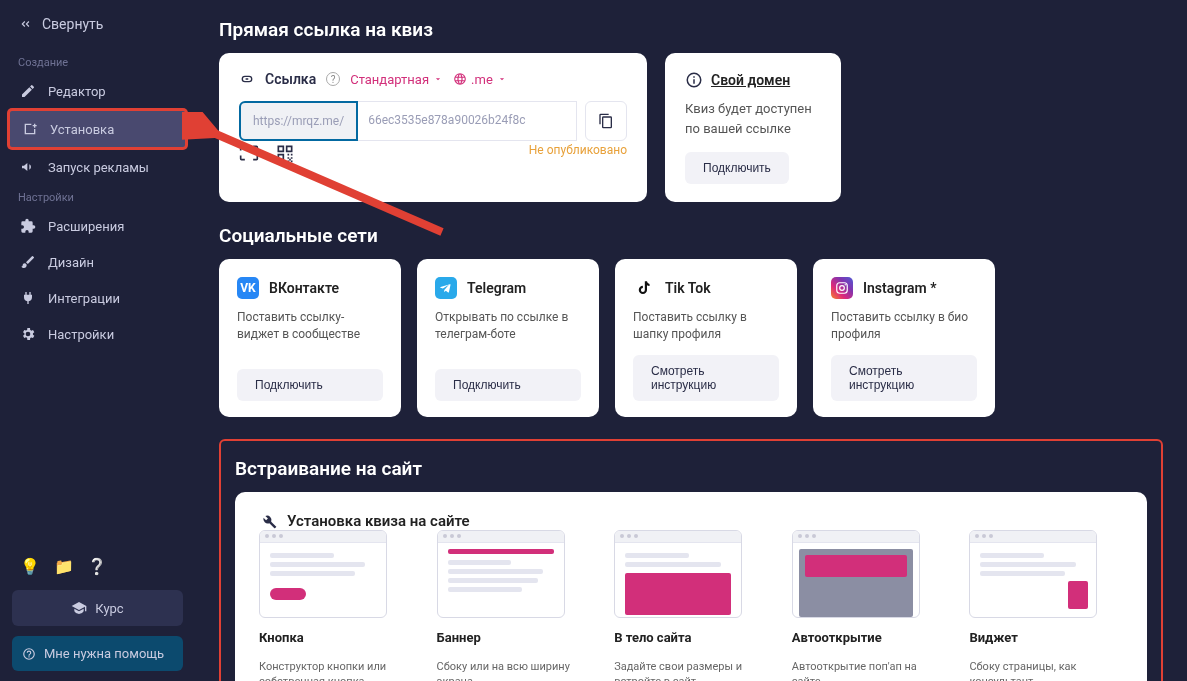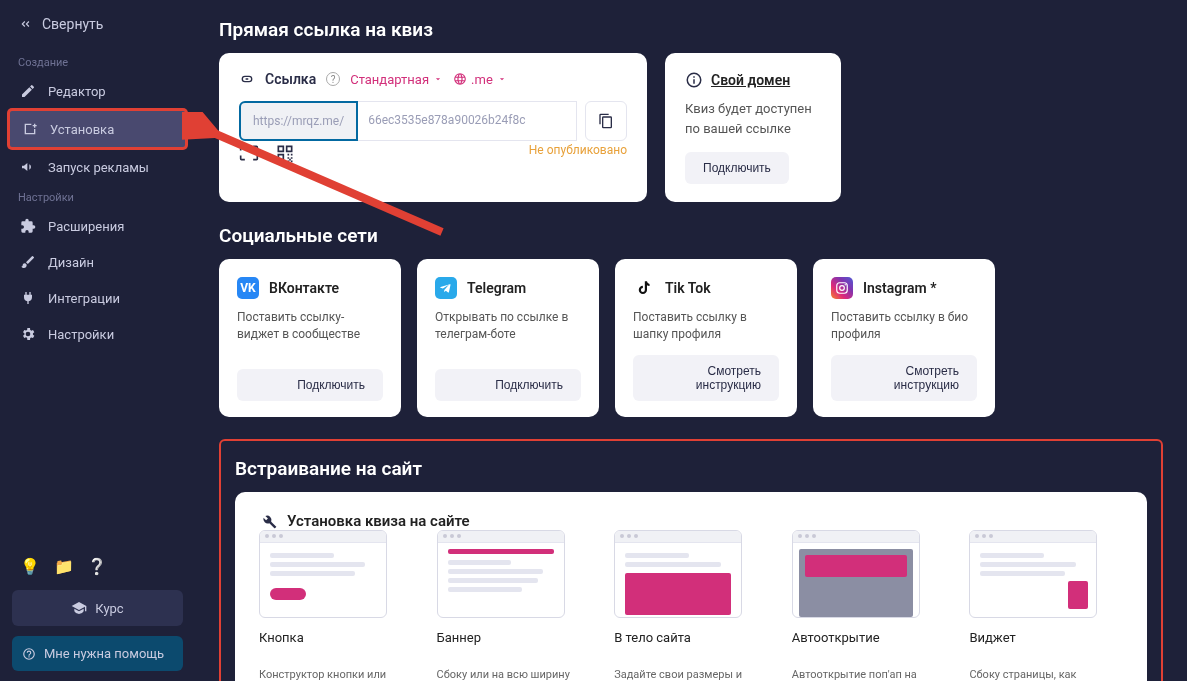--- a/index.html
+++ b/index.html
@@ -161,21 +161,21 @@
     background:#fff; border-radius:10px; padding:18px 18px 16px; width:182px;
     color:#1e2139; display:flex; flex-direction:column;
   }
   .shdr { display:flex; align-items:center; gap:10px; font-weight:600; font-size:14px; color:#222; margin-bottom:10px;}
   .sicon { width:22px; height:22px; border-radius:5px; display:flex;align-items:center;justify-content:center;}
   .vk { background:#2787f5; color:#fff; font-weight:700; font-size:12px;}
   .tg { background:#29a9ea; color:#fff;}
   .tt { color:#111;}
   .ig { background:linear-gradient(45deg,#f58529,#dd2a7b,#8134af,#515bd4); color:#fff;}
   .social-card p { font-size:12px; color:#555; line-height:1.4; flex:1;}
-  .social-card .btn-grey { width:100%; text-align:right; margin-top:12px;}
+  .social-card .btn-grey { width:100%; text-align:left; margin-top:12px;}
   
   .embed-wrap {
     border:2px solid #e04034; border-radius:6px; padding:14px 14px 16px; margin-top:6px;
   }
   .embed-card {
     background:#fff; border-radius:10px; padding:20px 24px 6px; color:#1e2139;
   }
   .ehdr { display:flex; align-items:flex-start; gap:10px; font-weight:600; font-size:15px; color:#222; }
   .etiles { display:flex; gap:24px; }
   .etile { width:155px; cursor:pointer;}
@@ -187,21 +187,21 @@
   .mdot{width:4px;height:4px;border-radius:50%;background:#c9c9d6;}
   .mbody{ padding:6px 10px;}
   .mline{ height:5px; background:#e4e5ef; border-radius:2px; margin:4px 0;}
   .mpill{ width:36px;height:12px;background:#d22f7a;border-radius:10px;margin-top:12px;}
   .mbanner{ height:5px;background:#d22f7a;border-radius:2px;margin-bottom:6px;}
   .mbox{height:42px;background:#d22f7a;margin-top:6px;border-radius:2px;}
   .mauto-wrap{padding:6px;}
   .mauto-canvas{background:#8b8ea3;height:68px;border-radius:2px;padding:6px;}
   .mauto-inner{background:#d22f7a;width:100%;height:22px;border-radius:2px;}
   .mwidget{position:absolute;right:8px;bottom:8px;width:20px;height:28px;background:#d22f7a;border-radius:2px;}
-  .etile h4{font-size:13px;font-weight:400;color:#222;margin:12px 0 22px;}
+  .etile h4{font-size:13px;font-weight:700;color:#222;margin:12px 0 14px;}
   .etile p{font-size:11px;color:#666;line-height:1.4;}
   svg{display:block;}
 </style>
 </head>
 <body>
 
 <aside class="sidebar">
   <div class="collapse">
     <svg viewBox="0 0 24 24">
         <path fill="#c9cbe0" d="M11 7l-5 5 5 5 1.4-1.4L8.8 12l3.6-3.6zM18 7l-5 5 5 5 1.4-1.4L15.8 12l3.6-3.6z"></path>

